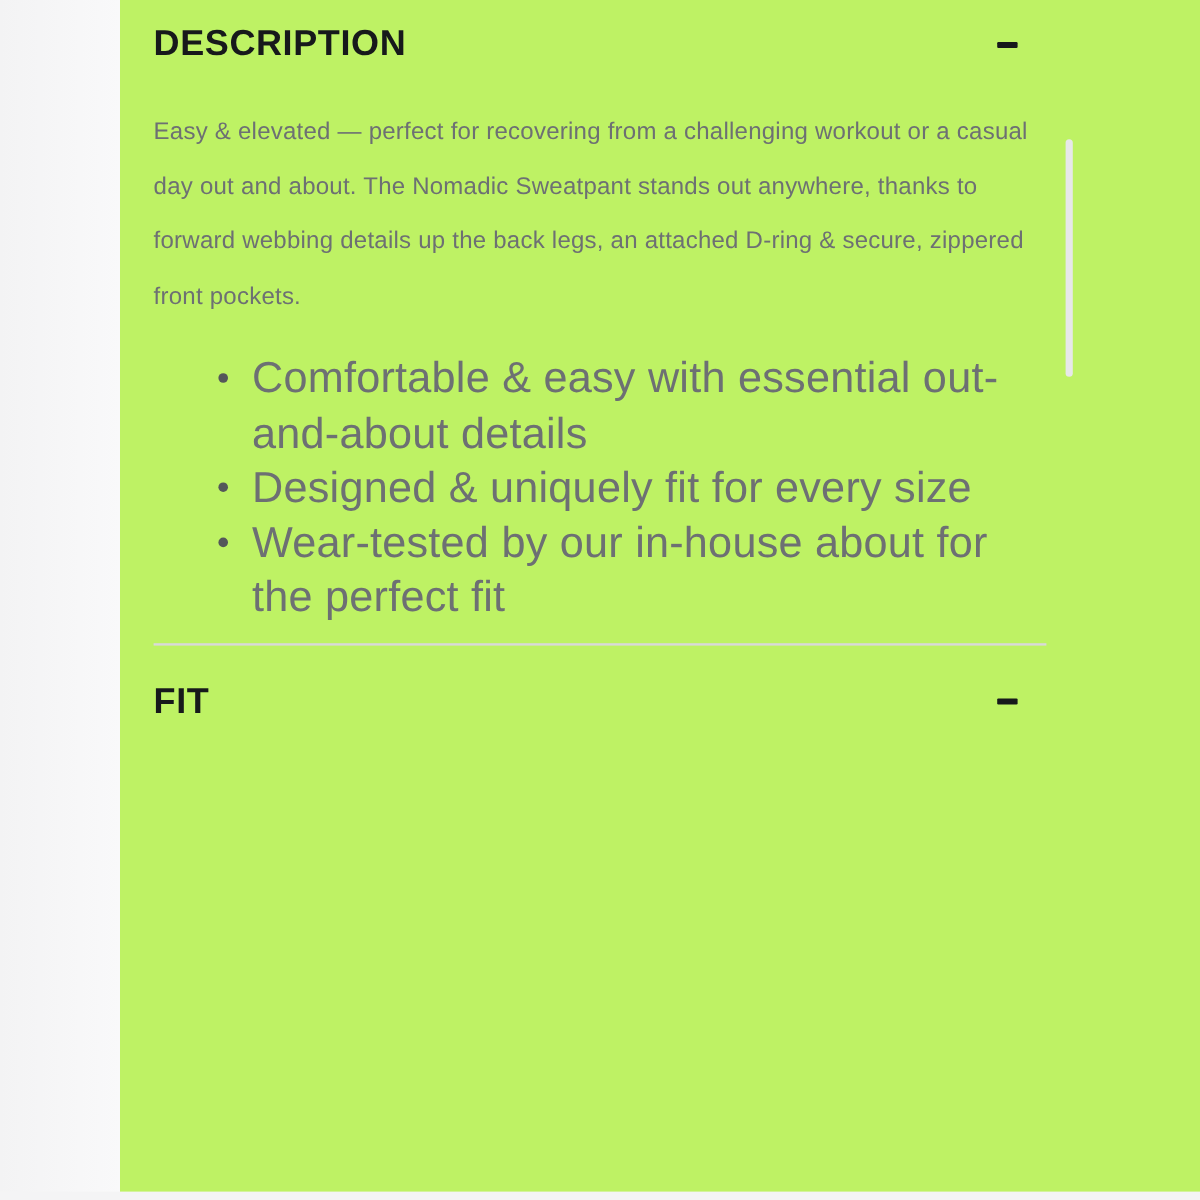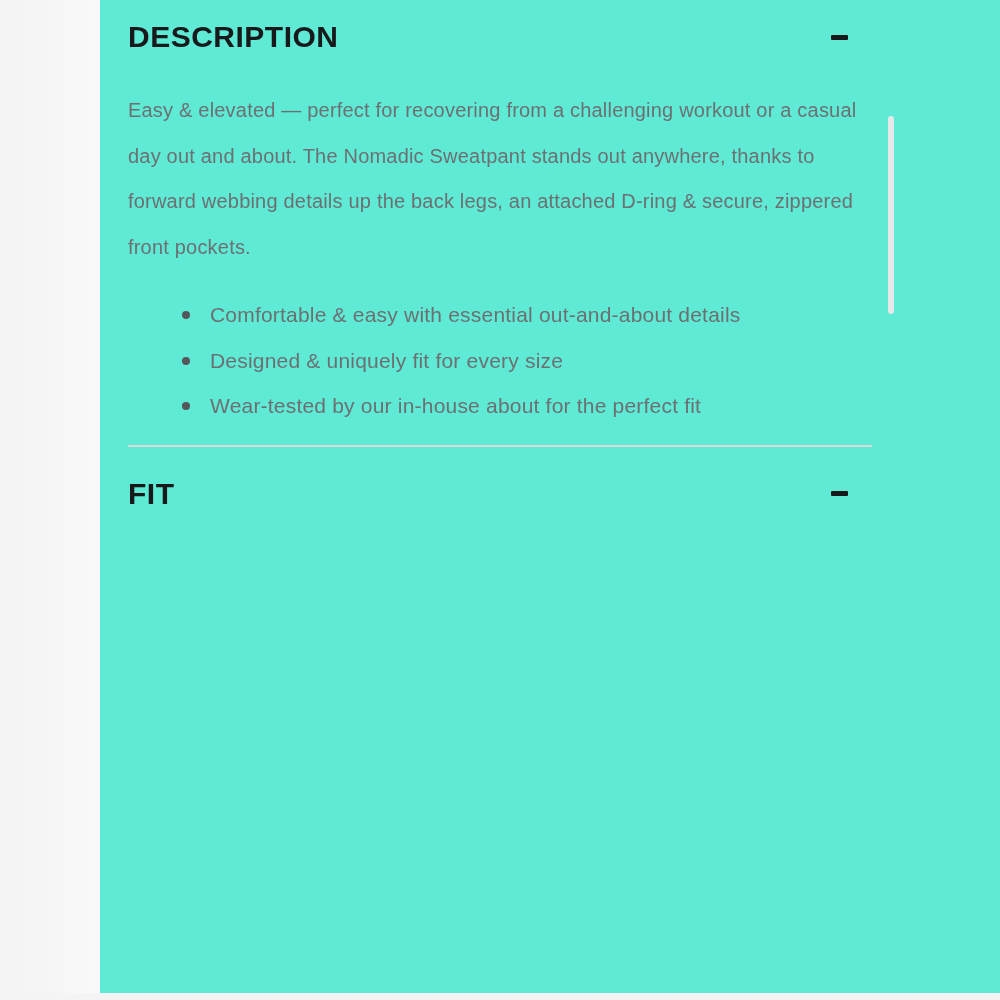--- a/index.html
+++ b/index.html
@@ -8,21 +8,21 @@
     width: 1000px;
     height: 1000px;
     background: #ffffff;
     font-family: "Liberation Sans", sans-serif;
     overflow: hidden;
   }
   .page {
     position: relative;
     width: 1000px;
     height: 1000px;
-    background: #5eead4;
+    background: #bef264;
   }
   .left-strip {
     position: absolute;
     left: 0; top: 0;
     width: 100px; height: 1000px;
     background: linear-gradient(90deg, #f3f3f4, #f9f9fa);
   }
   .bottom-strip {
     position: absolute;
     left: 0; bottom: 0;
@@ -87,21 +87,21 @@
     background: #e7e8e9;
   }
   ul.bullets {
     list-style: none;
     margin: 22px 0 0 0;
     padding: 0 0 0 82px;
     width: 662px;
   }
   ul.bullets li {
     position: relative;
-    font-size: 21px;
+    font-size: 36px;
     line-height: 45.5px;
     letter-spacing: 0.2px;
     color: #6d7073;
   }
   ul.bullets li::before {
     content: "";
     position: absolute;
     left: -28px;
     top: 19px;
     width: 8px;

